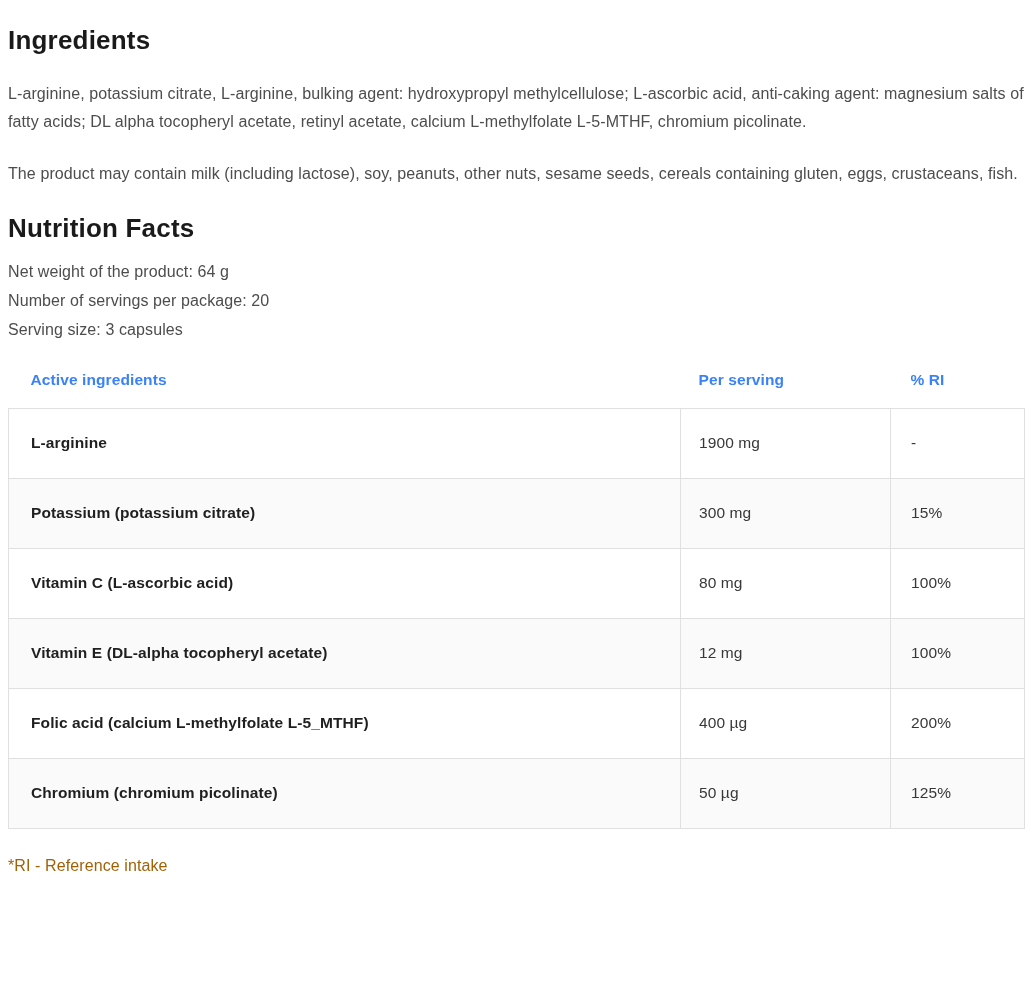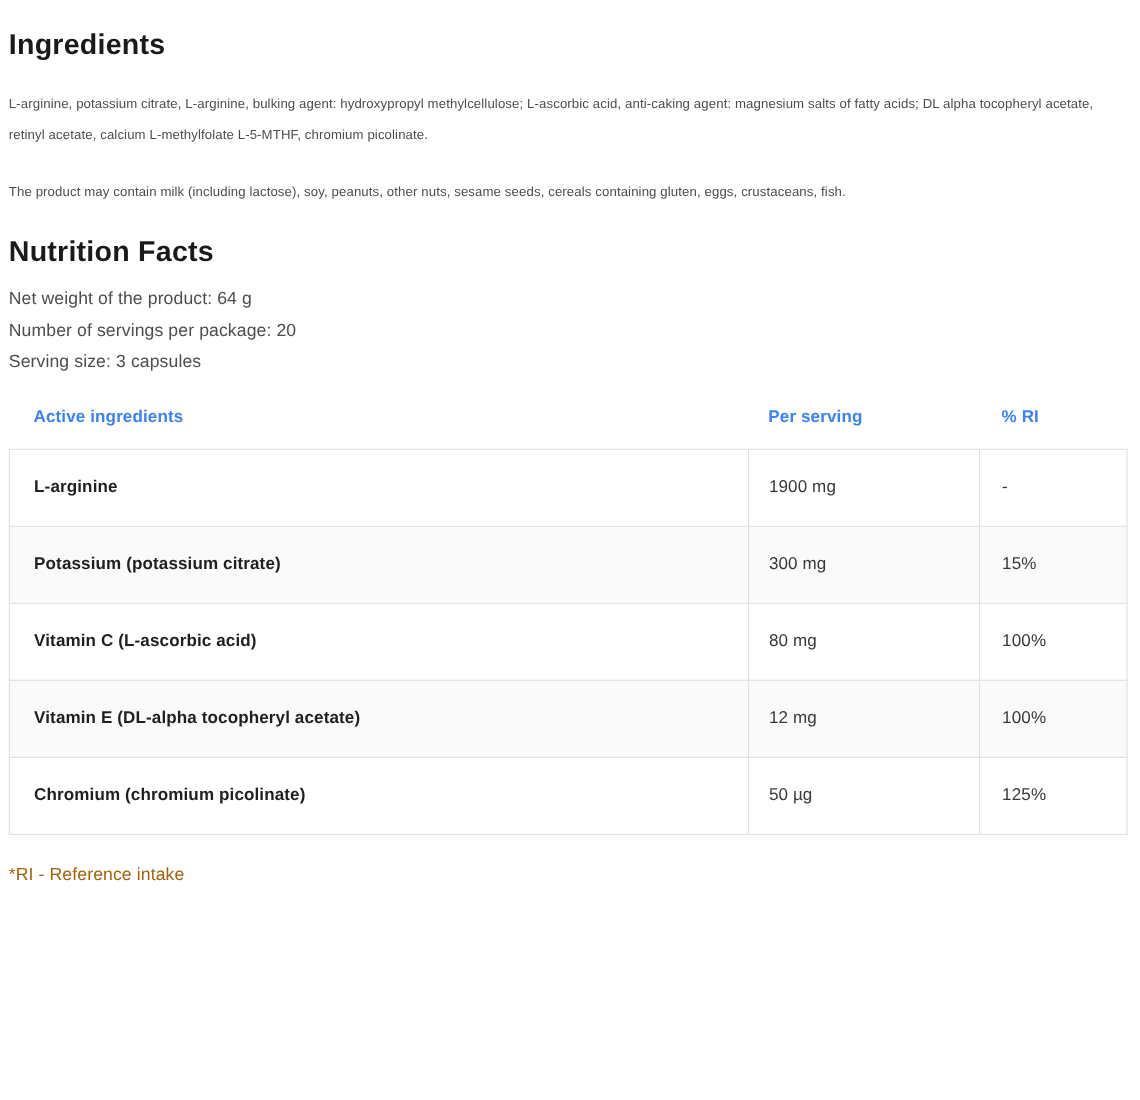--- a/index.html
+++ b/index.html
@@ -14,21 +14,21 @@
   .section-title {
     font-size: 26px;
     line-height: 32px;
     font-weight: 700;
     color: #1a1a1a;
     letter-spacing: 0.2px;
   }
   h1.section-title { margin: 16px 0 24px 0; }
   h2.section-title { margin: 20px 0 0 0; }
   .body-text {
-    font-size: 12px;
+    font-size: 16px;
     line-height: 28px;
     color: #4d4d4d;
     margin: 0 0 24px 0;
     letter-spacing: 0.1px;
   }
   .meta-block { margin-top: 13px; }
   .meta-line {
     font-size: 16px;
     line-height: 29px;
     color: #4d4d4d;
@@ -125,20 +125,25 @@
           <td>Vitamin C (L-ascorbic acid)</td>
           <td>80 mg</td>
           <td>100%</td>
         </tr>
         <tr>
           <td>Vitamin E (DL-alpha tocopheryl acetate)</td>
           <td>12 mg</td>
           <td>100%</td>
         </tr>
         <tr>
+          <td>Folic acid (calcium L-methylfolate L-5_MTHF)</td>
+          <td>400 µg</td>
+          <td>200%</td>
+        </tr>
+        <tr>
           <td>Chromium (chromium picolinate)</td>
           <td>50 µg</td>
           <td>125%</td>
         </tr>
       </tbody>
   </table>
 
   <div class="footnote">*RI - Reference intake</div>
 </section>
 

